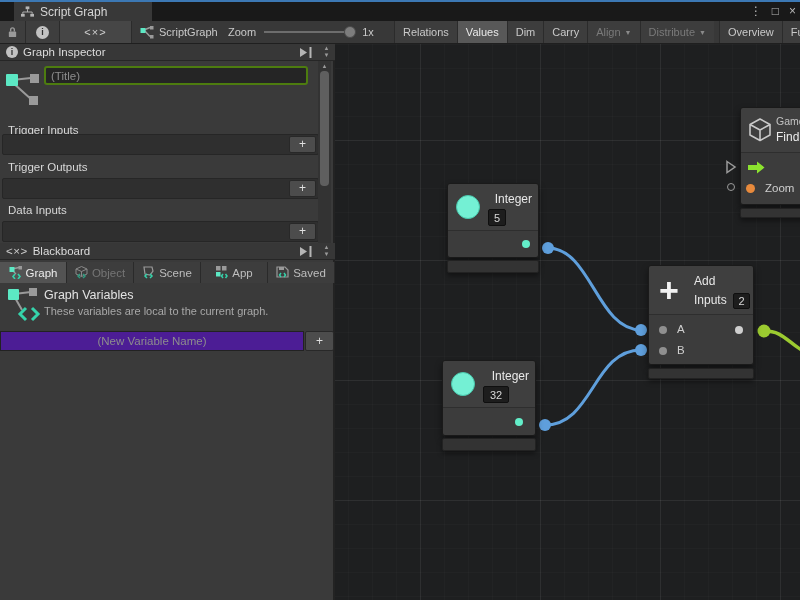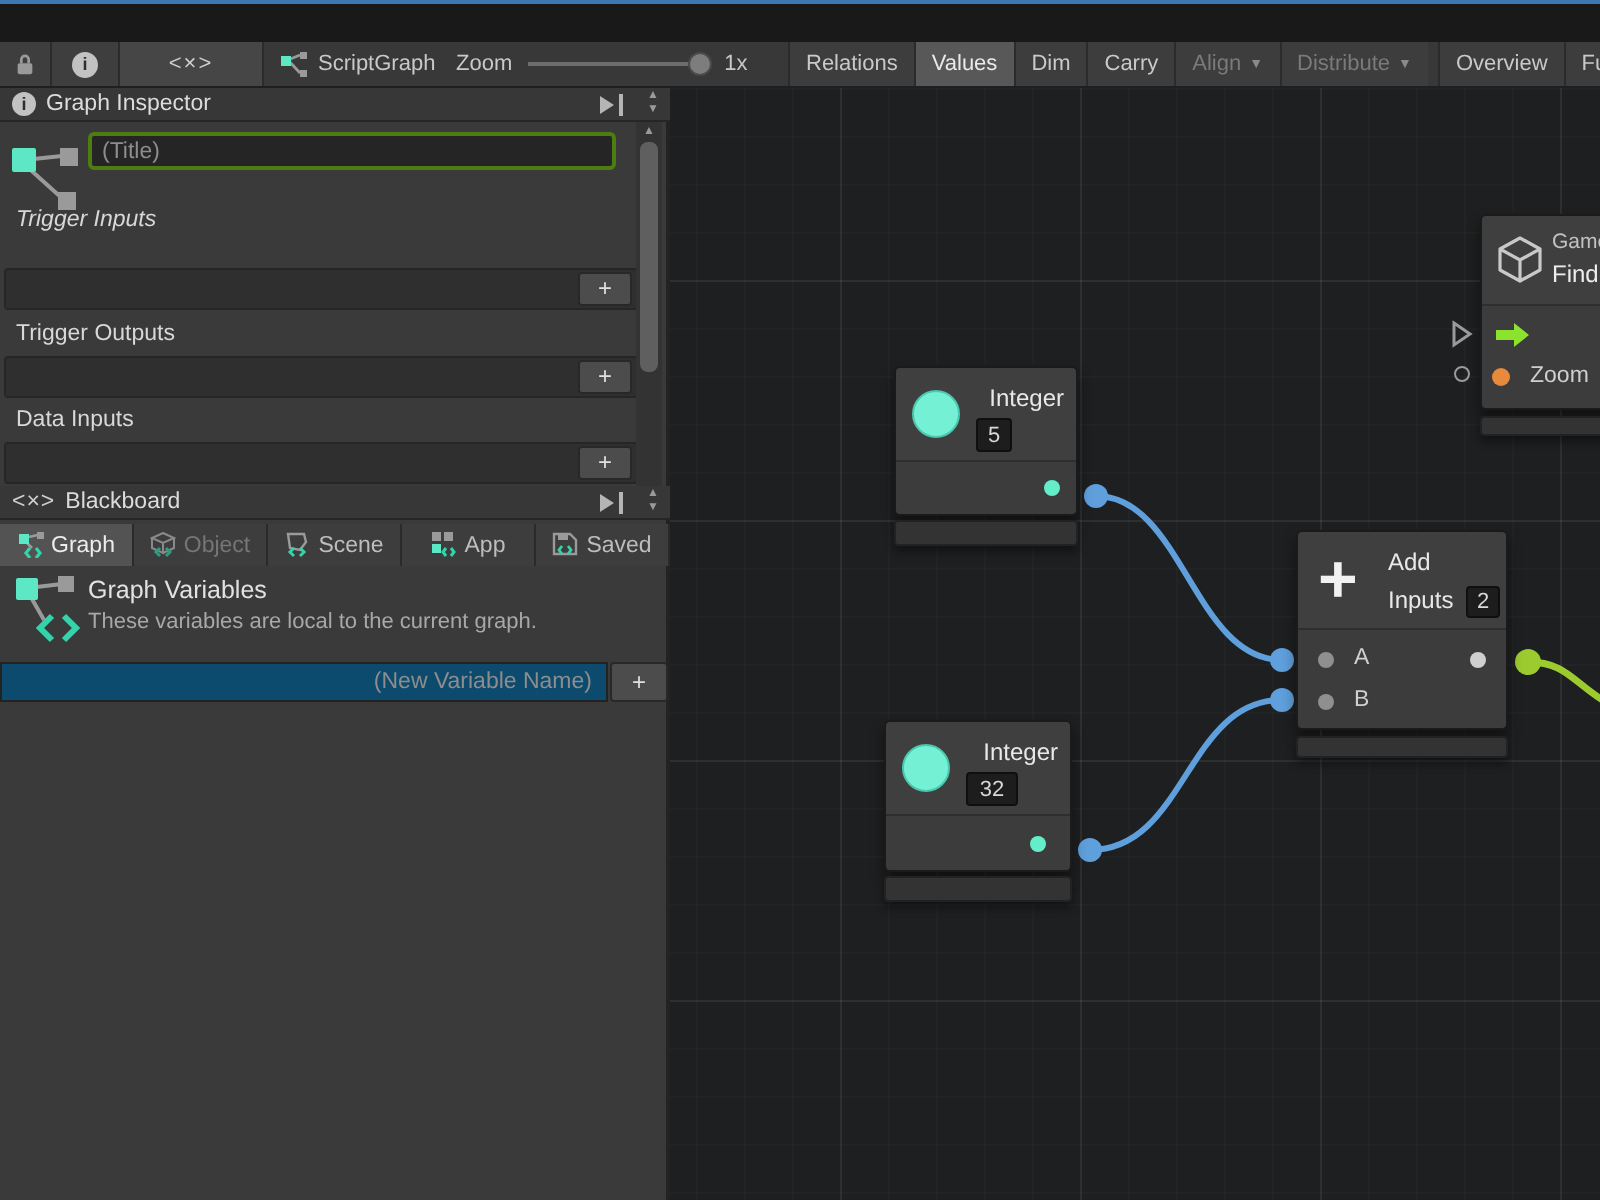--- a/index.html
+++ b/index.html
@@ -56,22 +56,22 @@
   .plus-btn { position:absolute; width:27px; height:17px; background:#4c4c4c; border:1px solid #282828;
               border-radius:2px; color:#e0e0e0; font-size:12px; line-height:15px; text-align:center; }
   .tabbar { position:absolute; left:0; top:218px; width:335px; height:21px; display:flex;
             background:#383838; border-bottom:1px solid #2a2a2a; }
   .bb-tab { flex:1; height:21px; display:flex; align-items:center; justify-content:center; gap:4px;
             font-size:11.5px; color:#bdbdbd; border-right:1px solid #2a2a2a; background:#3d3d3d; }
   .bb-tab.active { background:#535353; color:#ececec; }
   .bb-tab.disabled { color:#757575; }
   .vars-title { position:absolute; left:44px; top:244px; font-size:12.5px; color:#e2e2e2; }
   .vars-desc { position:absolute; left:44px; top:261px; font-size:11px; color:#a8a8a8; }
-  .newvar-field { position:absolute; left:0; top:287px; width:304px; height:20px; background:#0c4a6e;
-                  border:1px solid #222; color:#cfcfcf; font-size:11.5px; text-align:right;
+  .newvar-field { position:absolute; left:0; top:287px; width:304px; height:20px; background:#4c1d95;
+                  border:1px solid #222; color:#cfcfcf; font-size:11.5px; text-align:center;
                   padding:0 7px; outline:none; }
   .newvar-field::placeholder { color:#8d8d8d; }
   .scroll-rail { position:absolute; right:2px; top:17px; width:13px; height:196px; background:#333; }
   .scroll-thumb { position:absolute; left:2px; width:9px; border-radius:4px; background:#5f5f5f; }
   .rail-arrow { position:absolute; left:0; width:13px; font-size:6px; color:#9a9a9a; text-align:center; }
 
   
   .canvas { position:absolute; left:335px; top:44px; width:465px; height:556px; background:#1e1f20;
             overflow:hidden;
             background-image:
@@ -99,20 +99,36 @@
   .node-sub { position:absolute; color:#c2c2c2; font-size:10.5px; white-space:nowrap; }
   .node-main-title { position:absolute; color:#ececec; font-size:12px; white-space:nowrap; }
   .outline-circle { position:absolute; width:8px; height:8px; border:1.5px solid #9a9a9a; border-radius:50%; }
 </style>
 </head>
 <body>
 
 <div class="app">
 
   <div class="topline"></div>
+  <div class="titlebar">
+    <div class="doc-tab">
+      <svg width="13" height="12" viewBox="0 0 14 12">
+        <rect x="5" y="0" width="4" height="3" fill="#b5b5b5"></rect>
+        <rect x="0" y="8" width="4" height="3" fill="#b5b5b5"></rect>
+        <rect x="10" y="8" width="4" height="3" fill="#b5b5b5"></rect>
+        <path d="M7 3 V6 M2 8 V6 H12 V8" stroke="#b5b5b5" stroke-width="1" fill="none"></path>
+      </svg>
+      <span>Script Graph</span>
+    </div>
+    <div class="win-controls">
+      <span>⋮</span>
+      <span>□</span>
+      <span>×</span>
+    </div>
+  </div>
 
   <div class="toolbar">
     <div class="tb-btn" style="left:0;width:26px;">
       <svg width="11" height="13" viewBox="0 0 12 14">
         <rect x="2" y="6" width="8" height="6" rx="1" fill="#9a9a9a"></rect>
         <path d="M4 6 V4 a2 2 0 0 1 4 0 V6" stroke="#9a9a9a" stroke-width="1.5" fill="none"></path>
       </svg>
     </div>
     <div class="tb-btn" style="left:26px;width:34px;">
       <span class="tb-info-circle">i</span>
@@ -257,21 +273,21 @@
     </div>
 
     <svg width="38" height="40" viewBox="0 0 38 40" style="position:absolute; left:4px; top:25px;">
       <path d="M8 11 L27 9 M8 13 L28 31" stroke="#9a9a9a" stroke-width="2"></path>
       <rect x="2" y="5" width="12" height="12" rx="1" fill="#5ce8c4"></rect>
       <rect x="26" y="5" width="9" height="9" fill="#9a9a9a"></rect>
       <rect x="25" y="27" width="9" height="9" fill="#9a9a9a"></rect>
     </svg>
     <input class="field" style="top: 22px;" placeholder="(Title)">
 
-    <div class="sec-label" style="top:60px;font-style:italic;">Trigger Inputs</div>
+    <div class="sec-label" style="top:80px;">Trigger Inputs</div>
     <div class="list-strip" style="top:90px;"></div>
     <div class="plus-btn" style="left:289px; top:92px;">+</div>
 
     <div class="sec-label" style="top:117px;">Trigger Outputs</div>
     <div class="list-strip" style="top:134px;"></div>
     <div class="plus-btn" style="left:289px; top:136px;">+</div>
 
     <div class="sec-label" style="top:160px;">Data Inputs</div>
     <div class="list-strip" style="top:177px;"></div>
     <div class="plus-btn" style="left:289px; top:179px;">+</div>

